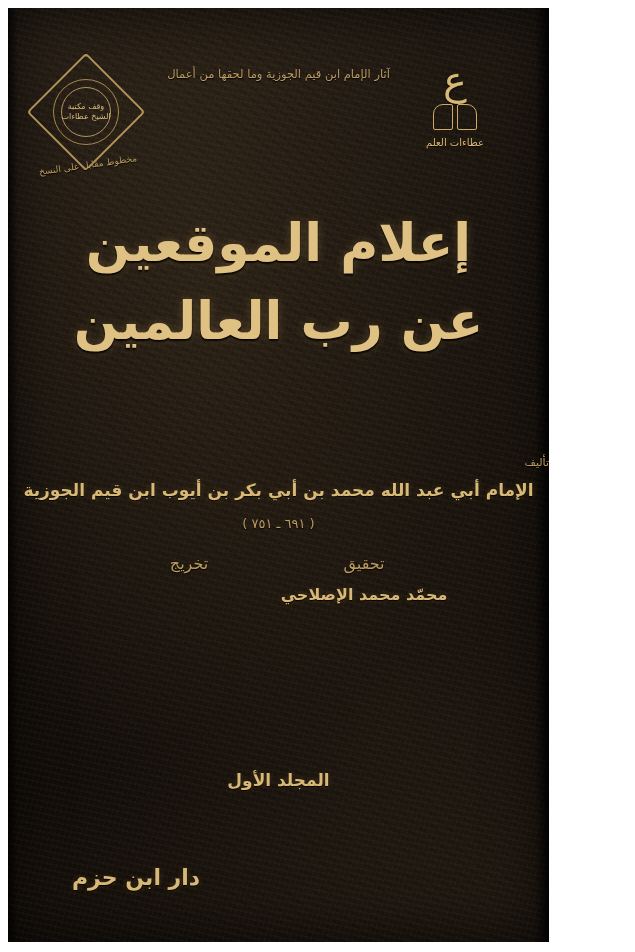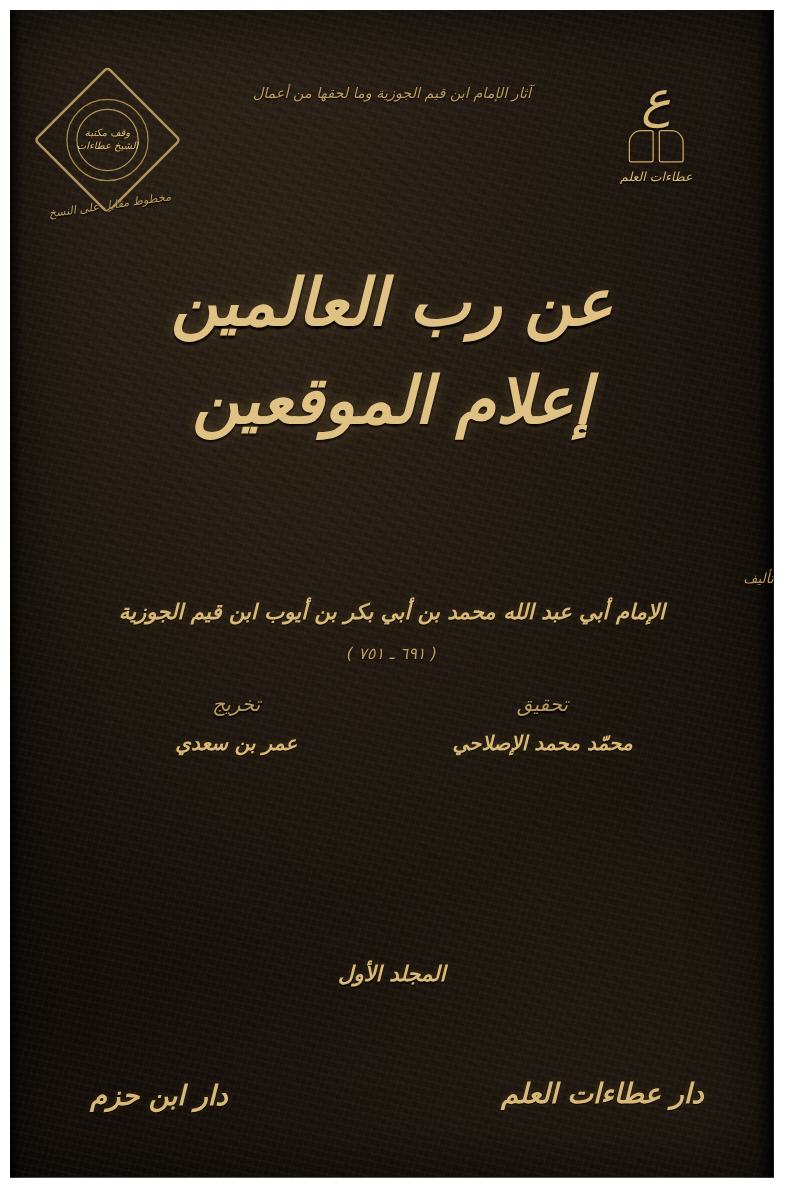--- a/index.html
+++ b/index.html
@@ -12,29 +12,28 @@
     height: 952px;
     overflow: hidden;
     font-family: "DejaVu Sans", sans-serif;
   }
 
   
   .cover {
     position: absolute;
     left: 8px;
     top: 8px;
-    width: 611px;
+    width: 541px;
     height: 934px;
     background:
       radial-gradient(ellipse at 35% 28%, rgba(90,70,45,0.25) 0%, rgba(0,0,0,0) 55%),
       radial-gradient(ellipse at 70% 75%, rgba(70,55,35,0.20) 0%, rgba(0,0,0,0) 60%),
       linear-gradient(160deg, #241c14 0%, #1a140e 35%, #120d09 70%, #1c150f 100%);
     box-shadow: inset 0 0 60px rgba(0,0,0,0.75);
     overflow: hidden;
-    font-style: italic;
   }
   
   .grain {
     position: absolute;
     inset: 0;
     background-image:
       repeating-linear-gradient(12deg, rgba(255,235,200,0.022) 0 2px, rgba(0,0,0,0) 2px 6px),
       repeating-linear-gradient(-75deg, rgba(255,235,200,0.018) 0 1px, rgba(0,0,0,0) 1px 5px),
       repeating-linear-gradient(40deg, rgba(0,0,0,0.10) 0 3px, rgba(0,0,0,0) 3px 9px);
     pointer-events: none;
@@ -296,35 +295,33 @@
   </div>
   <div class="seal-caption gold-dim">مخطوط مقابل على النسخ</div>
 
   <div class="pub-logo">
     <div class="mark">ع</div>
     <div class="book-glyph"></div>
     <div class="pub-name gold">عطاءات العلم</div>
   </div>
 
   <div class="title-block">
+    <div class="title-line">إعلام الموقعين</div>
     <div class="title-line">عن رب العالمين</div>
-    <div class="title-line">إعلام الموقعين</div>
   </div>
 
   <div class="author-label gold-dim">تأليف</div>
   <div class="author-name gold">الإمام أبي عبد الله محمد بن أبي بكر بن أيوب ابن قيم الجوزية</div>
   <div class="author-dates gold-dim">( ٦٩١ ـ ٧٥١ )</div>
 
   <div class="credit credit-tahqiq">
     <div class="role gold-dim">تحقيق</div>
     <div class="person gold">محمّد محمد الإصلاحي</div>
   </div>
   <div class="credit credit-takhrij">
     <div class="role gold-dim">تخريج</div>
-    <div class="person gold">عمر بن سعدي</div>
   </div>
 
 
   <div class="volume gold">المجلد الأول</div>
 
-  <div class="pub-bottom-right gold">دار عطاءات العلم</div>
   <div class="pub-bottom-left gold">دار ابن حزم</div>
 </div>
 
 </body></html>

